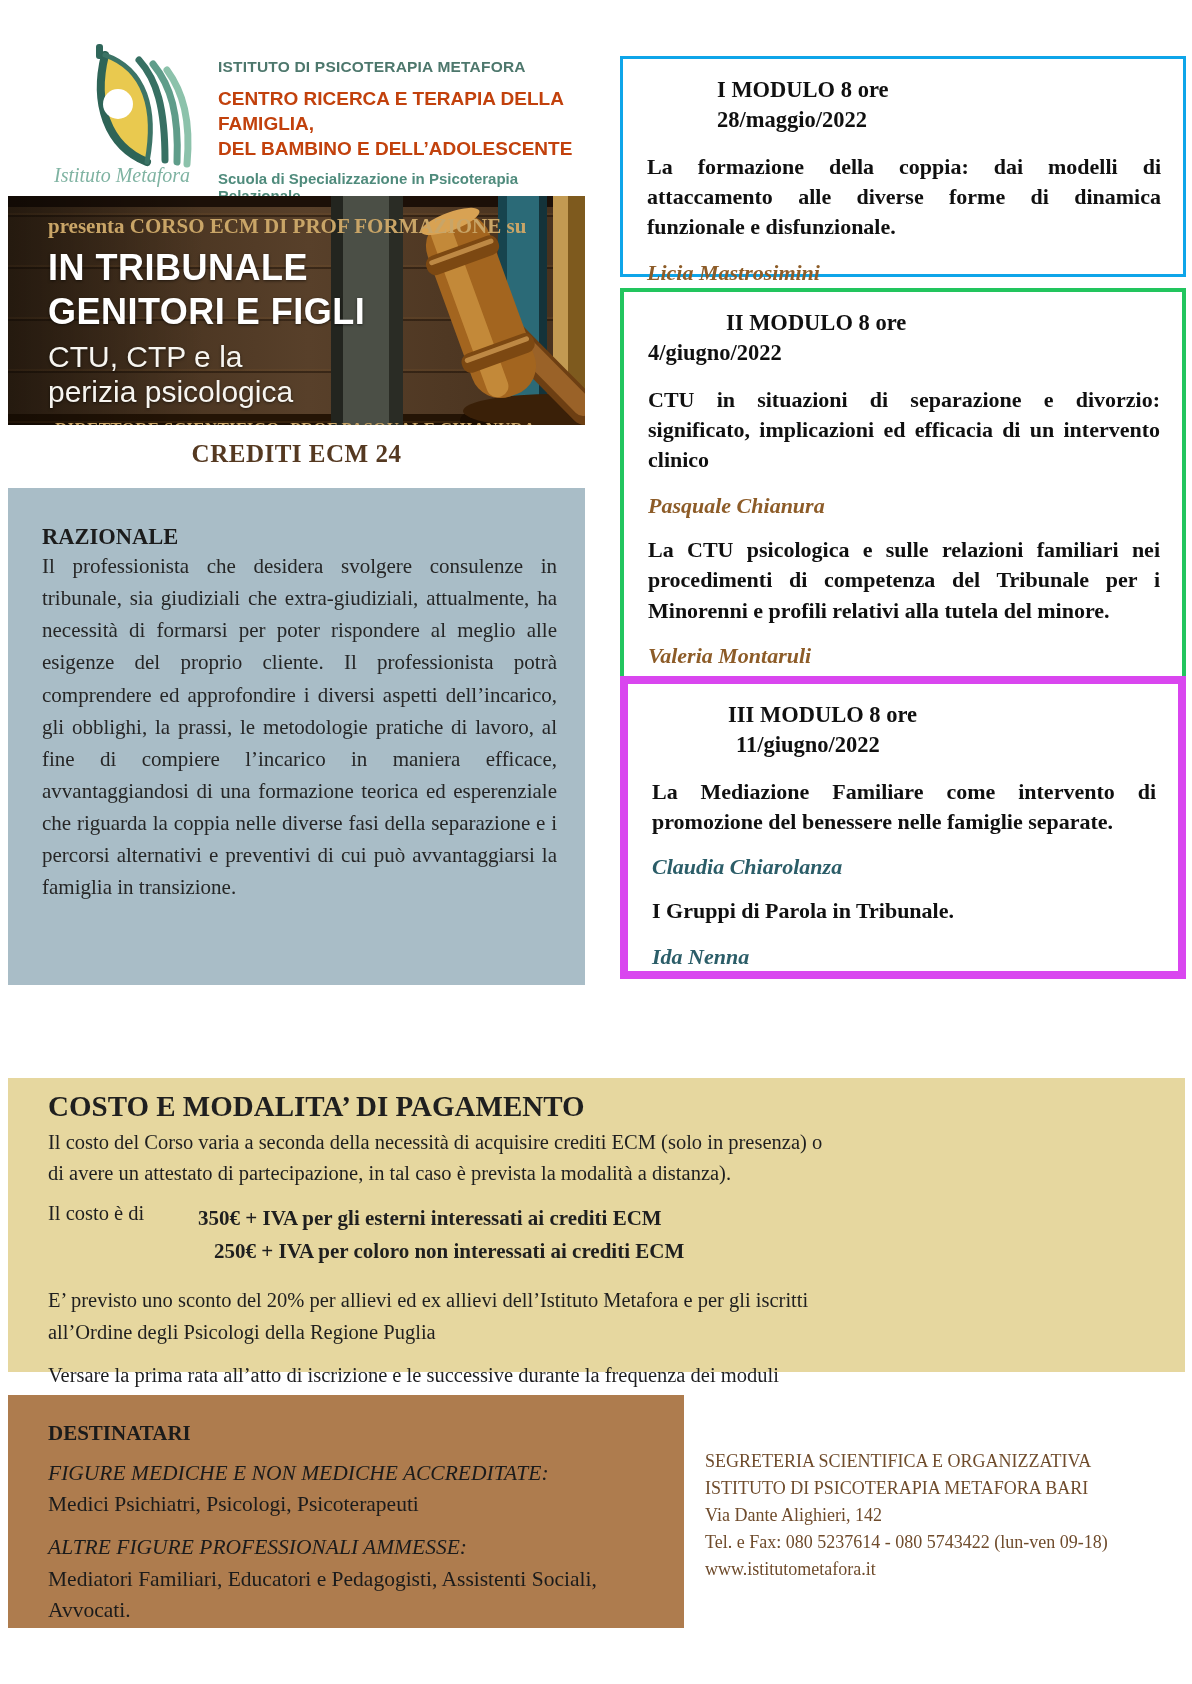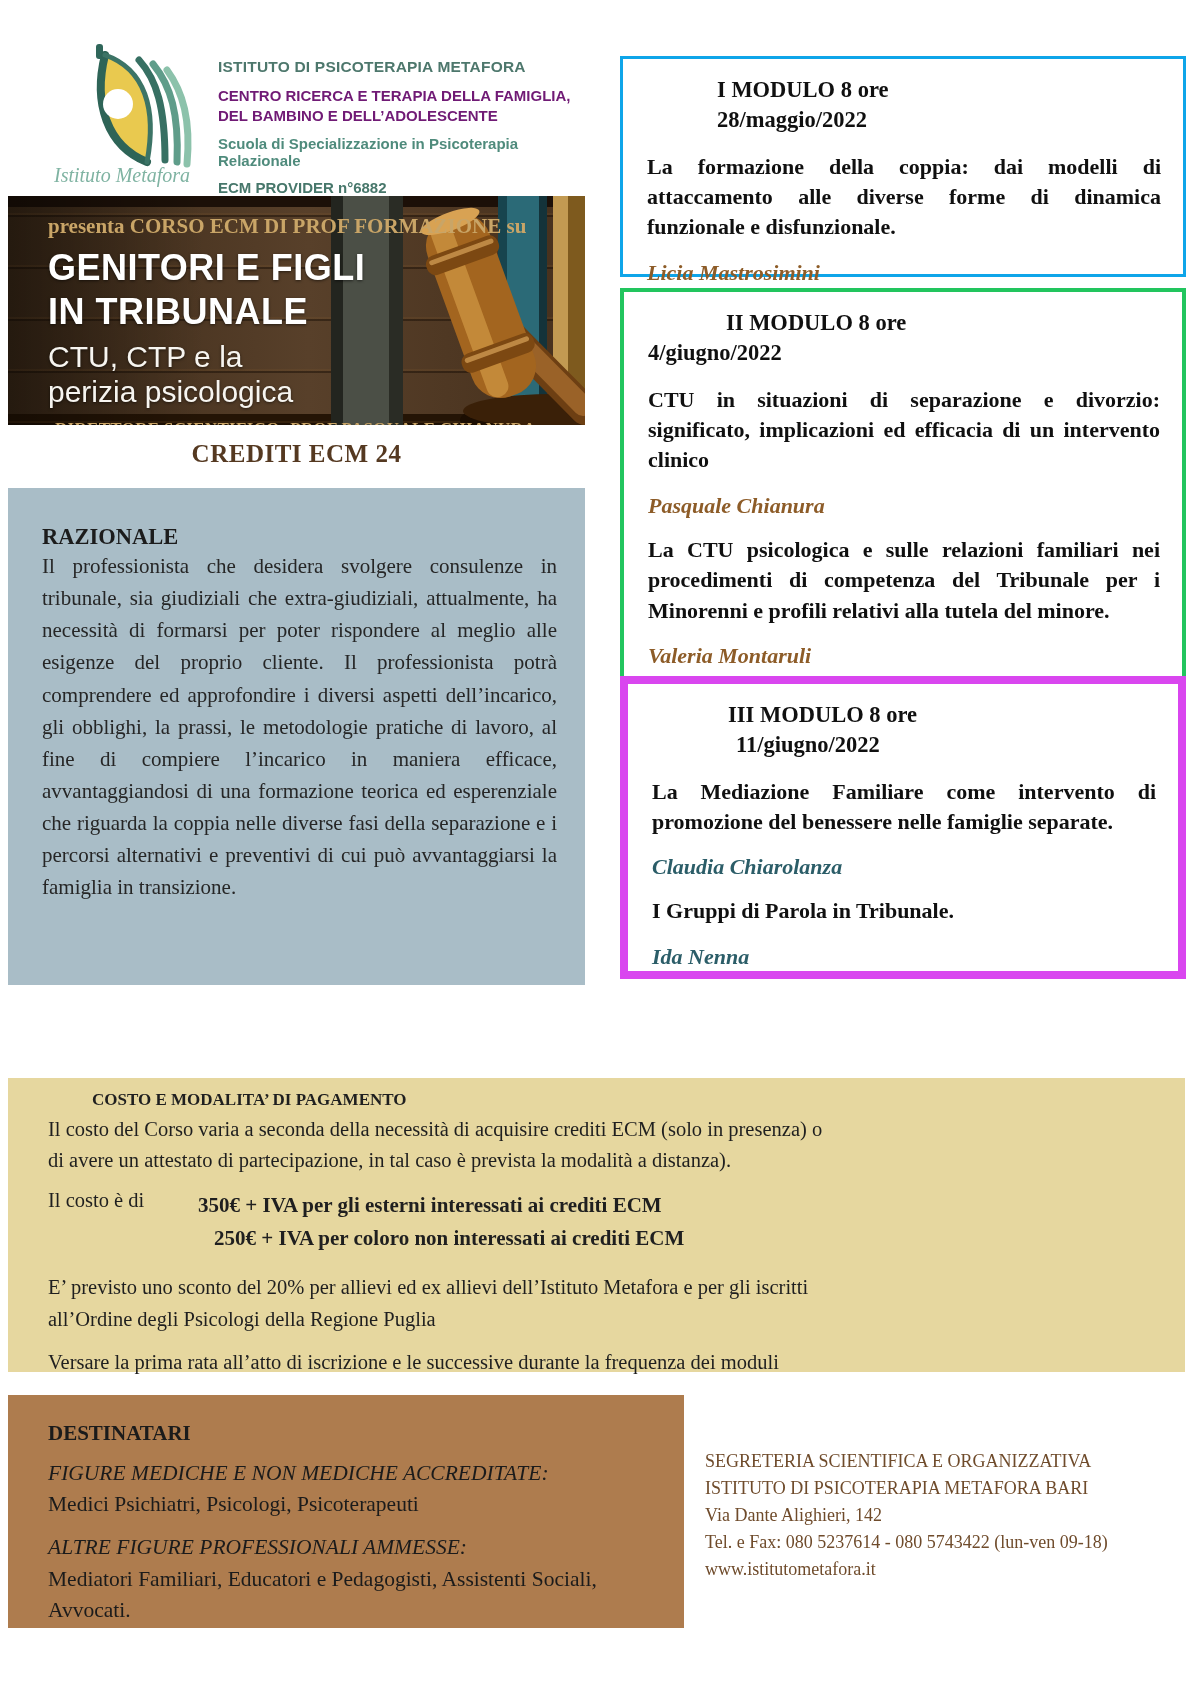--- a/index.html
+++ b/index.html
@@ -6,21 +6,21 @@
   html,body { background:#ffffff; }
   body { width:1192px; height:1684px; position:relative;
          font-family:"Liberation Serif", serif; }
   .page { position:absolute; inset:0; width:1192px; height:1684px; overflow:hidden; }
 
   
   .masthead { position:absolute; left:52px; top:42px; display:flex; gap:14px; }
   .logo-box { width:152px; height:146px; flex:0 0 auto; }
   .masthead-text { margin-top:16px; font-family:"Liberation Sans", sans-serif; width:370px; }
   .org-name   { font-size:15.5px; font-weight:700; color:#4d776c; letter-spacing:.2px; }
-  .center-lines { margin-top:10px; font-size:15px; font-weight:700; color:#701a75; line-height:1.32; }
+  .center-lines { margin-top:10px; font-size:19px; font-weight:700; color:#c2410c; line-height:1.32; }
   .school     { margin-top:9px; font-size:15px; font-weight:700; color:#4f8b7c; }
   .provider   { margin-top:10px; font-size:15px; font-weight:700; color:#47776b; }
 
   
   .banner { position:absolute; left:8px; top:196px; width:577px; height:229px; overflow:hidden;
     background:
       linear-gradient(90deg, rgba(0,0,0,.38), rgba(0,0,0,0) 34%),
       linear-gradient(90deg, transparent 0 94.5%, #c29a52 94.5% 97%, #7e5a1e 97% 100%),
       linear-gradient(90deg, transparent 0 85%, #17444e 85% 86.5%, #2b6a77 86.5% 92%, #14333a 92% 93.5%, transparent 93.5%),
       linear-gradient(90deg, transparent 0 56%, #23251f 56% 58%, #4b4f46 58% 66%, #2a2c25 66% 68.5%, transparent 68.5%),
@@ -65,21 +65,21 @@
   .module-3 .module-date  { margin-left:84px; }
   .module-topic { margin-top:16px; font-size:22px; font-weight:700; line-height:1.38;
                   text-align:justify; }
   .speaker { margin-top:17px; font-size:22px; font-weight:700; font-style:italic; }
   .speaker-brown { color:#8d5c28; }
   .speaker-teal  { color:#2b5d68; }
 
   
   .cost { position:absolute; left:8px; top:1078px; width:1177px; height:294px;
           background:#e6d79f; padding:12px 40px 0 40px; color:#1f1f1f; }
-  .cost-title { font-size:17px; font-weight:700;margin-left:44px; }
+  .cost-title { font-size:29px; font-weight:700; }
   .cost-p1 { margin-top:4px; font-size:20.5px; line-height:1.52; white-space:pre-line; }
   .price-row { margin-top:13px; display:flex; font-size:20.5px; }
   .price-intro { width:150px; flex:0 0 auto; }
   .price-lines { font-weight:700; font-size:21px; line-height:1.55; }
   .price-line-2 { margin-left:16px; }
   .cost-p2 { margin-top:18px; font-size:20.5px; line-height:1.52; white-space:pre-line; }
   .cost-p3 { margin-top:16px; font-size:20.5px; }
 
   
   .recipients { position:absolute; left:8px; top:1395px; width:676px; height:233px;
@@ -134,22 +134,22 @@
         <rect x="188" y="46" width="76" height="20" rx="9" fill="#7c4812"></rect>
         <rect x="188" y="150" width="76" height="20" rx="9" fill="#7c4812"></rect>
         <rect x="192" y="50" width="68" height="5" rx="2.5" fill="#d9a45a" opacity="0.7"></rect>
         <rect x="192" y="154" width="68" height="5" rx="2.5" fill="#d9a45a" opacity="0.7"></rect>
         <ellipse cx="226" cy="20" rx="31" ry="9" fill="#d8a253"></ellipse>
       </g>
     </svg>
     <div class="banner-content">
       <div class="presenta"><span class="lc">presenta</span> <span>CORSO ECM DI PROF FORMAZIONE</span> <span class="lc">su</span></div>
       <div class="banner-title">
+        <div>IN TRIBUNALE</div>
         <div>GENITORI E FIGLI</div>
-        <div>IN TRIBUNALE</div>
       </div>
       <div class="banner-sub">
         <div>CTU, CTP e la</div>
         <div>perizia psicologica</div>
       </div>
       <div class="director">DIRETTORE SCIENTIFICO: PROF PASQUALE CHIANURA</div>
     </div>
   </section>
 
   <div class="credits">CREDITI ECM 24</div>

